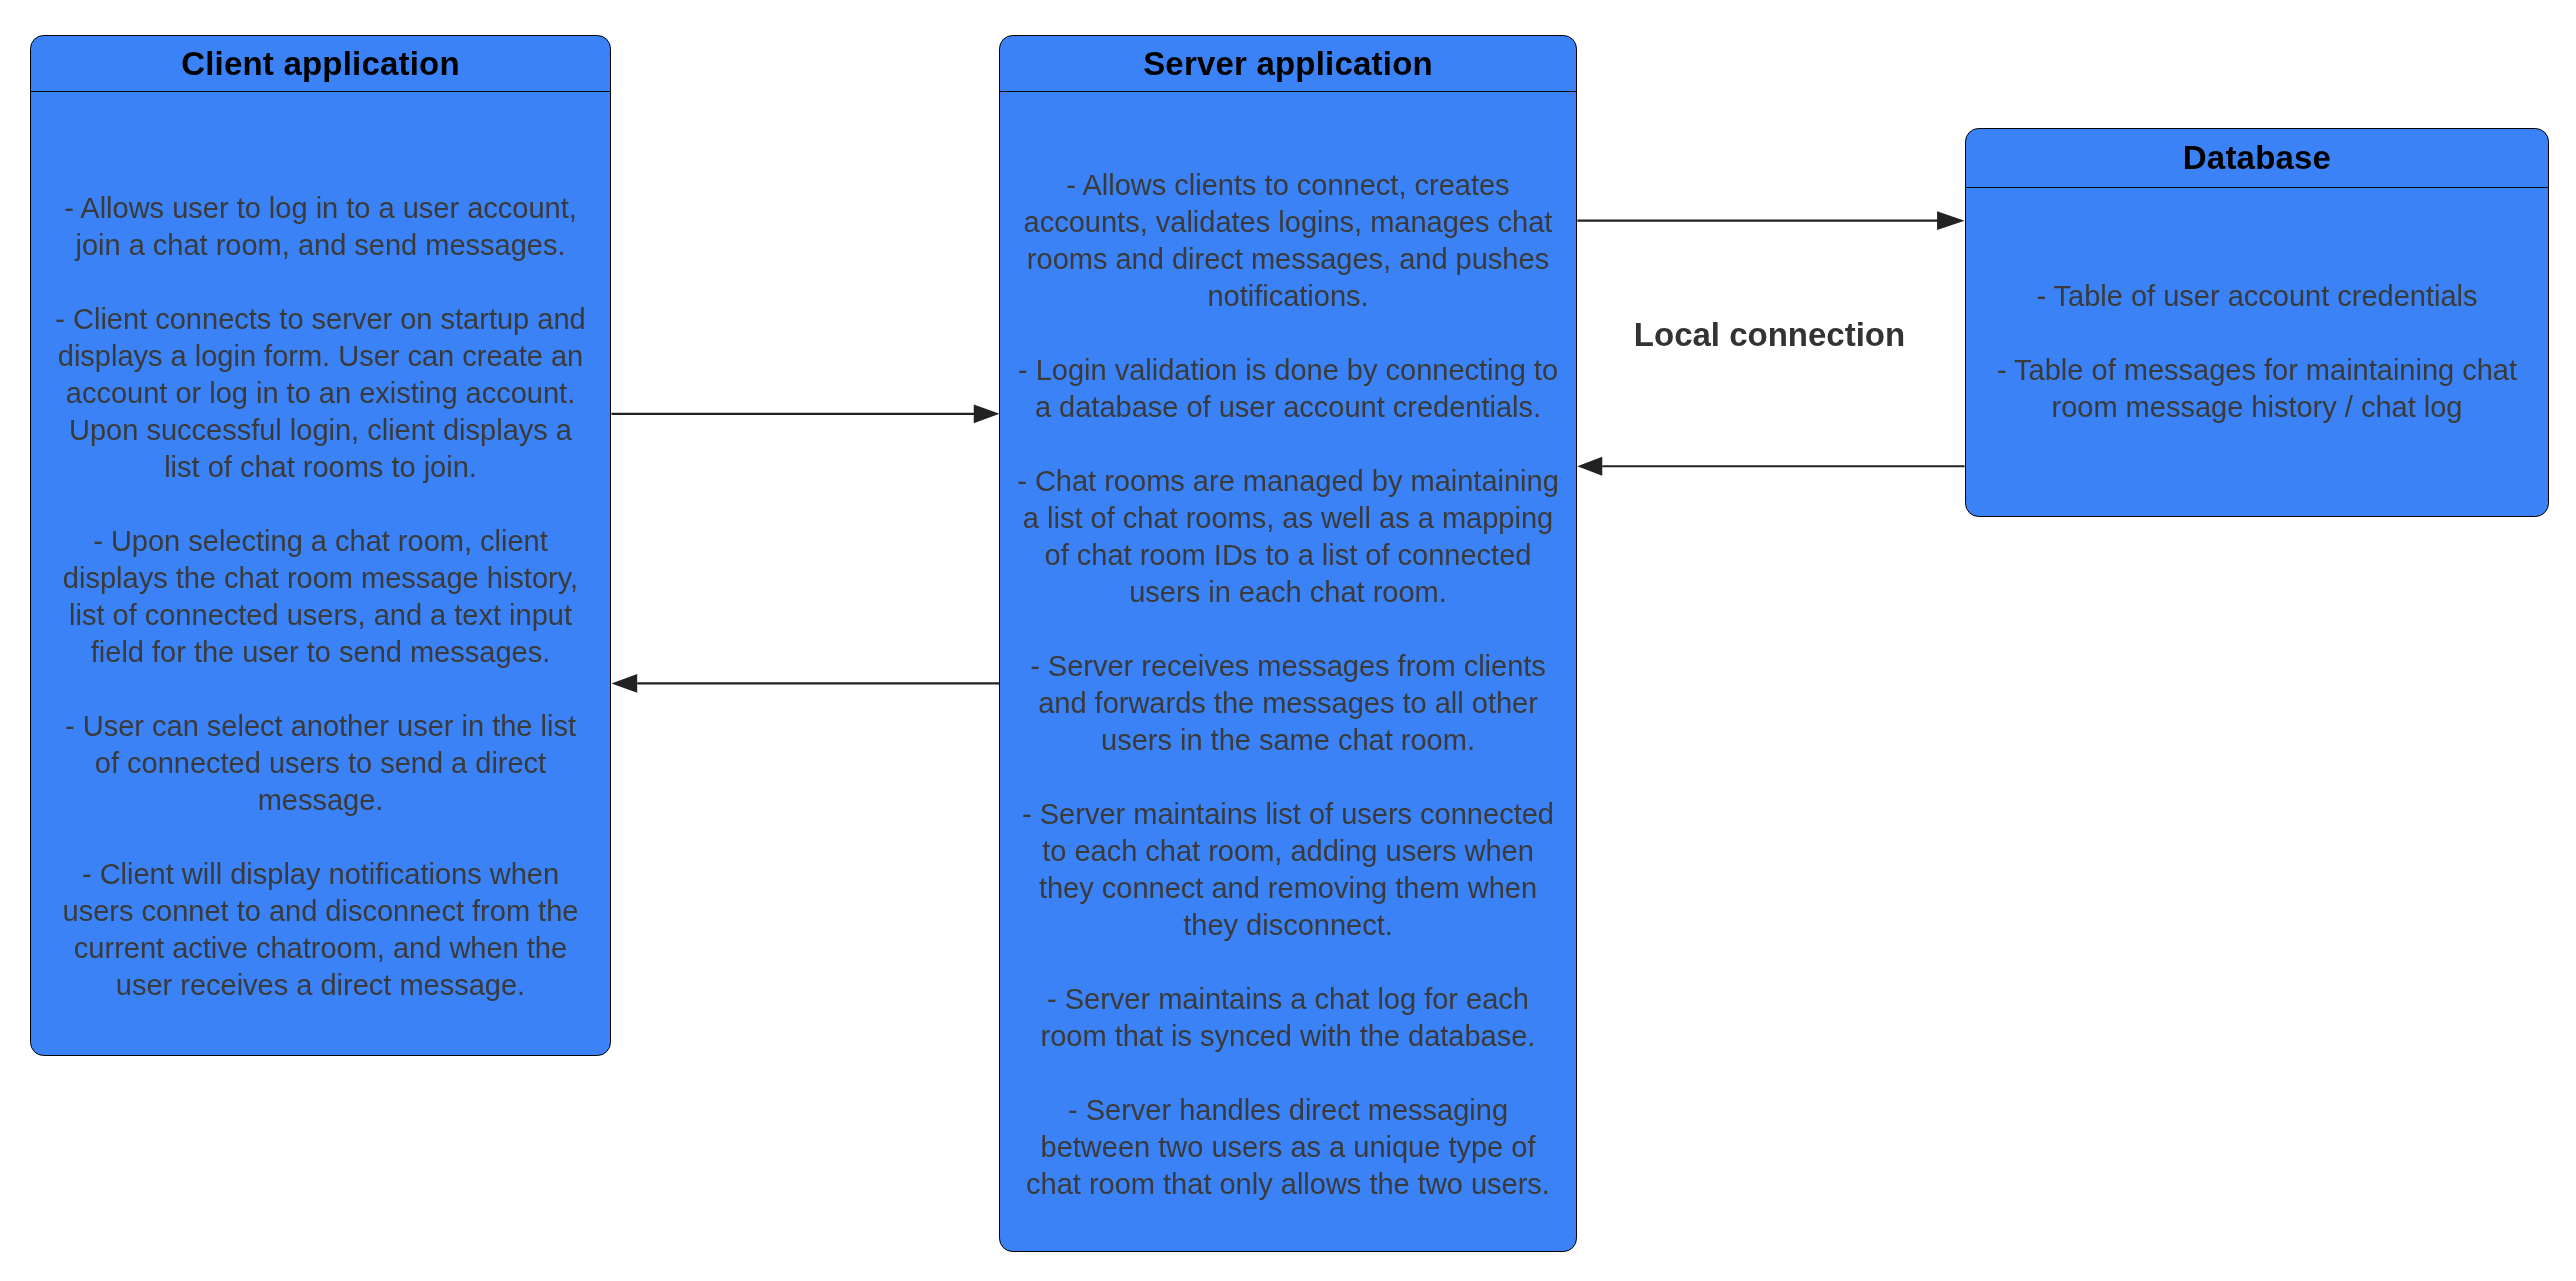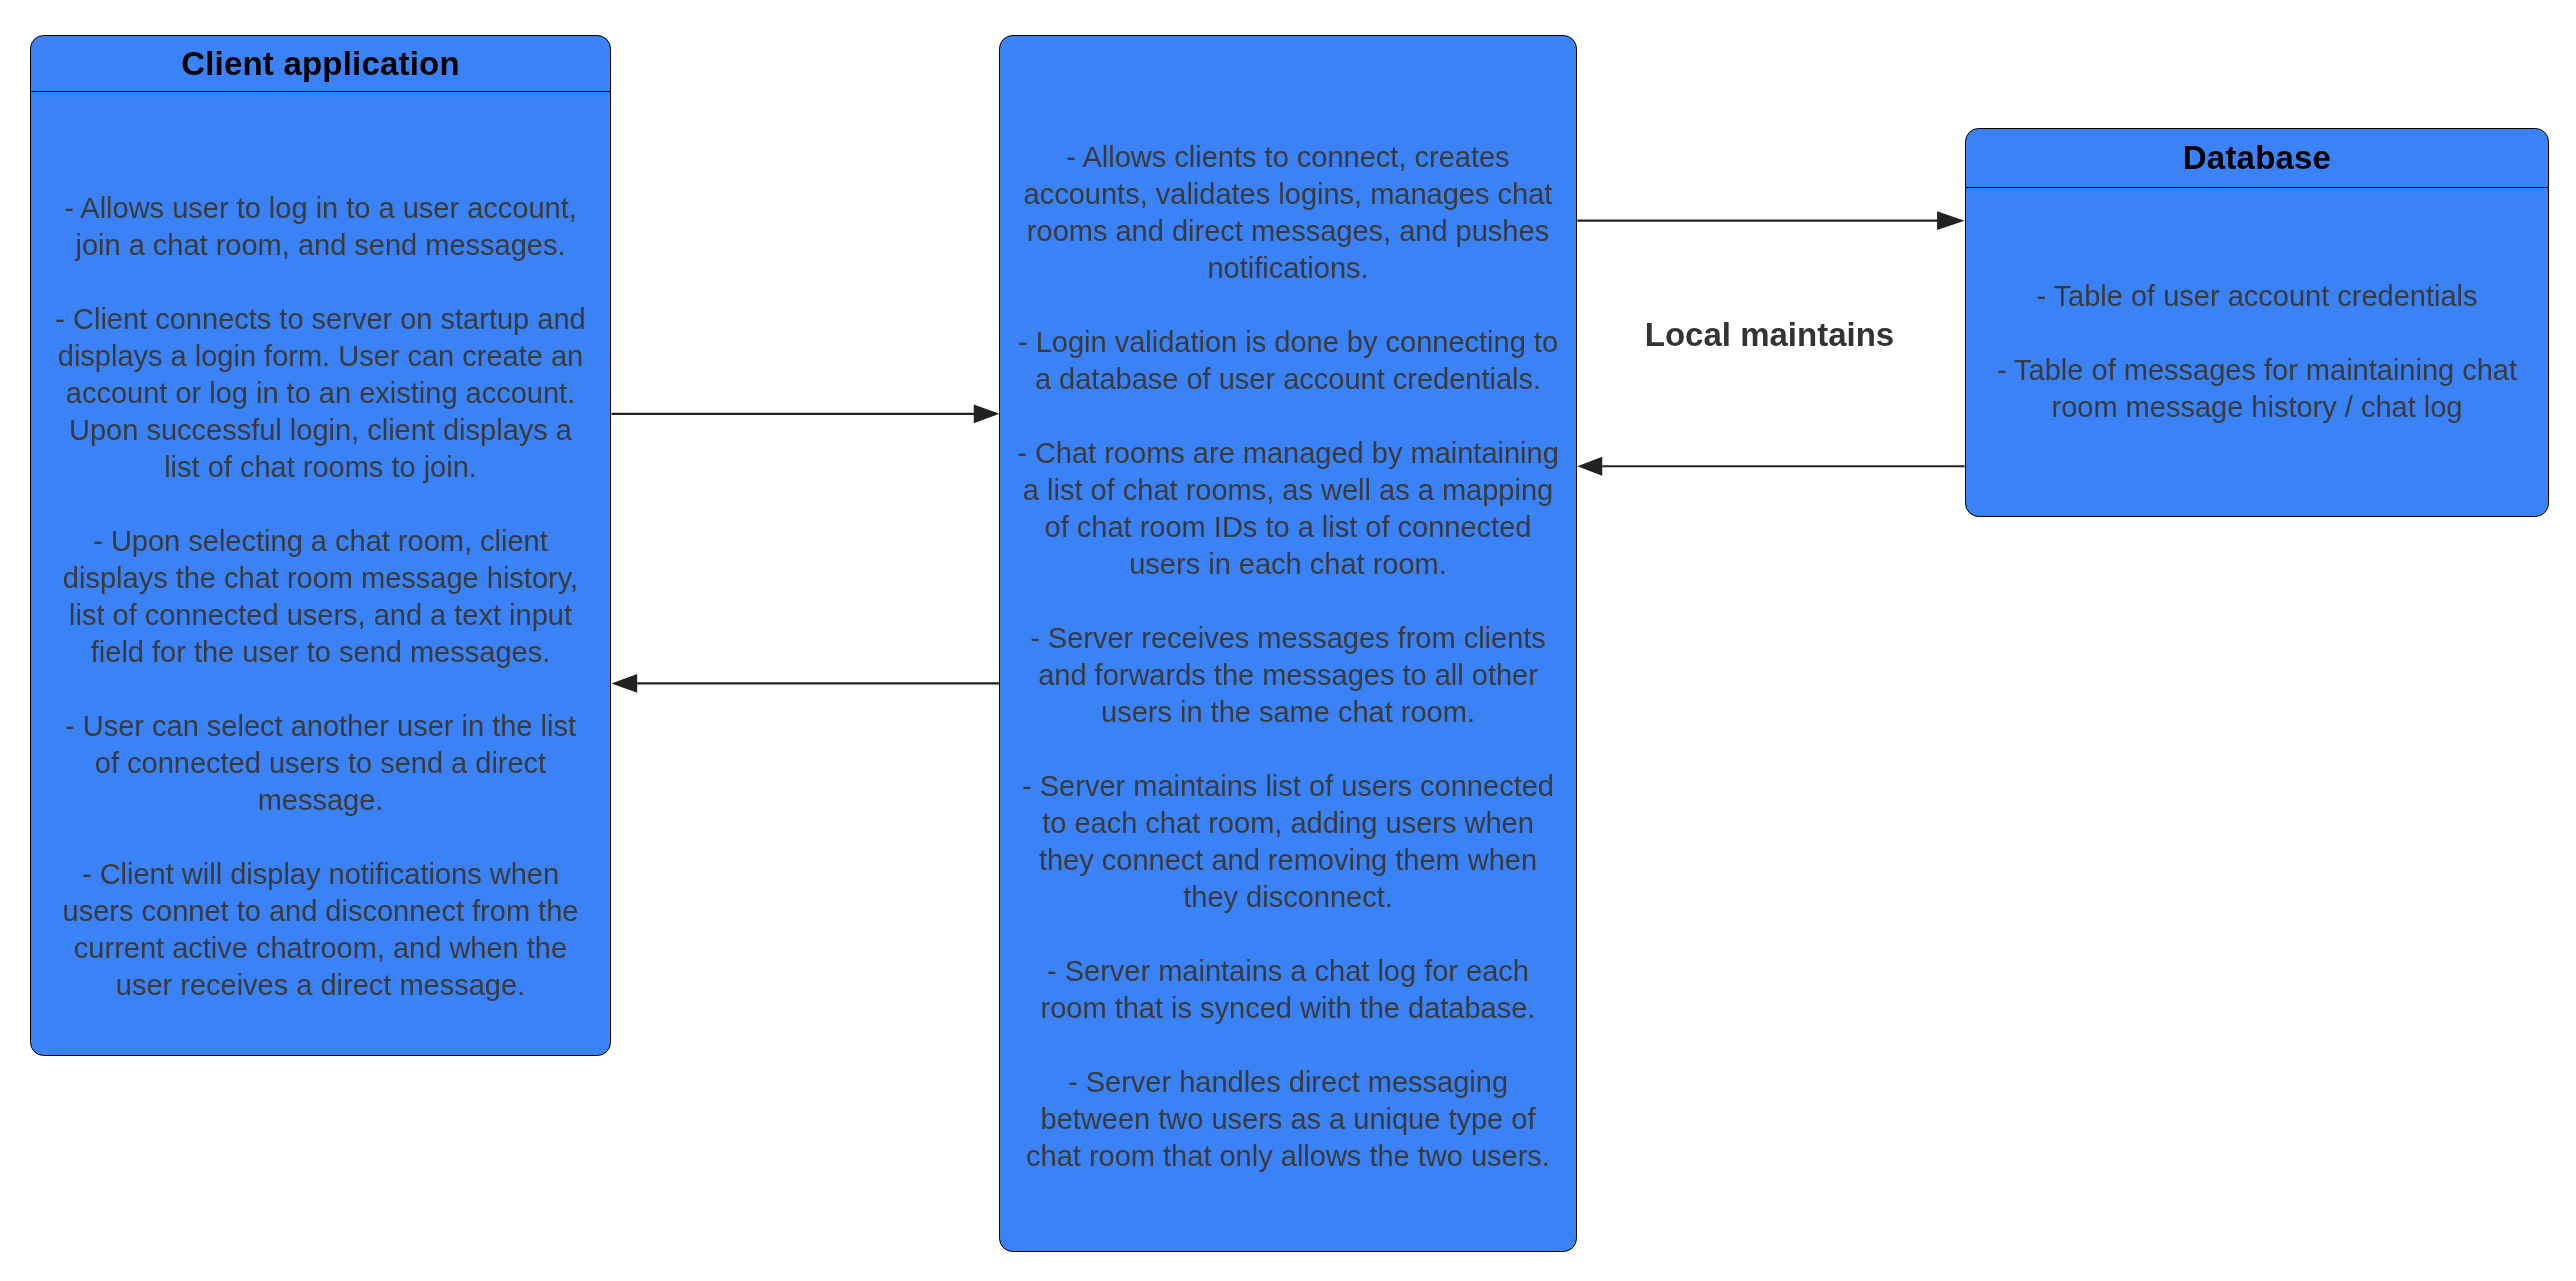--- a/index.html
+++ b/index.html
@@ -130,20 +130,21 @@
 message.
 
 - Client will display notifications when
 users connet to and disconnect from the
 current active chatroom, and when the
 user receives a direct message.</div>
     </div>
   </div>
 
   <div class="box box-server">
+    <div class="box-title">Server application</div>
     <div class="box-bodywrap">
       <div class="box-bodytext">- Allows clients to connect, creates
 accounts, validates logins, manages chat
 rooms and direct messages, and pushes
 notifications.
 
 - Login validation is done by connecting to
 a database of user account credentials.
 
 - Chat rooms are managed by maintaining
@@ -173,16 +174,16 @@
     <div class="box-title">Database</div>
     <div class="box-bodywrap">
       <div class="box-bodytext">- Table of user account credentials
 
 - Table of messages for maintaining chat
 room message history / chat log</div>
     </div>
   </div>
 
 
-  <div class="conn-label label-local">Local maintains</div>
+  <div class="conn-label label-local">Local connection</div>
 
 </div>
 
 
 </body></html>

